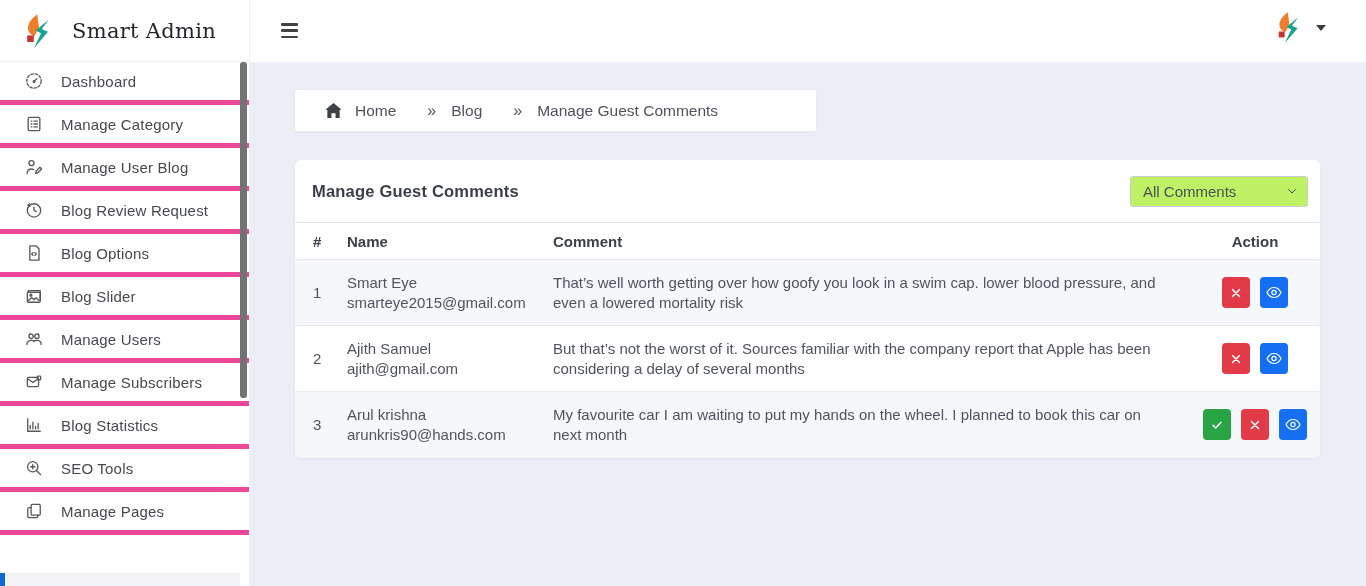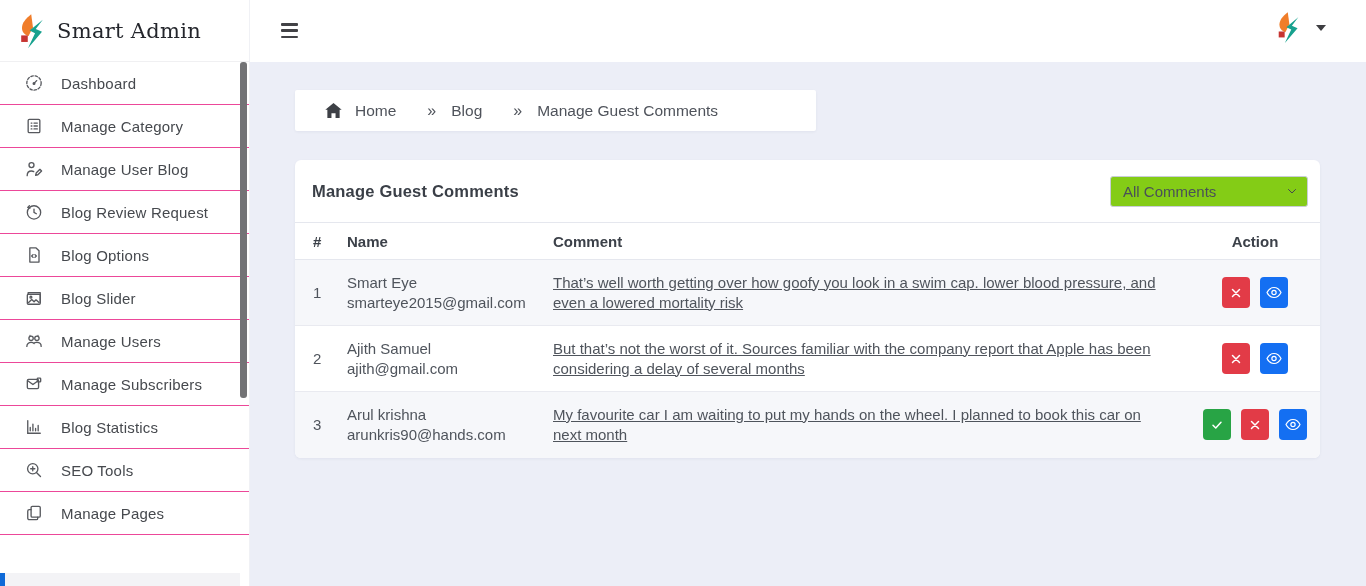--- a/index.html
+++ b/index.html
@@ -10,29 +10,29 @@
     background: #eceef7;
     overflow: hidden;
     color: #45484d;
   }
   
   .sidebar {
     position:absolute; left:0; top:0; width:250px; height:586px;
     background:#fff; z-index:5; border-right:1px solid #f0f1f5;
   }
   .brand {
-    height:62px; display:flex; align-items:center; padding-left:16px; gap:9px;
+    height:62px; display:flex; align-items:center; padding-left:22px; gap:18px;
     border-bottom:1px solid #f0f0f2; cursor:pointer;
   }
   .brand-name {
     font-family:"DejaVu Serif", serif; font-size:21px; color:#24262c; letter-spacing:.3px;
   }
   .menu-item {
     height:43px; display:flex; align-items:center; padding-left:24px; gap:17px;
-    border-bottom:1px solid #ec4899; cursor:pointer; background:#fff;
+    border-bottom:5px solid #ec4899; cursor:pointer; background:#fff;
   }
   .menu-item .mi-icon { width:20px; height:20px; flex:0 0 20px; display:flex; }
   .menu-item .mi-icon svg { width:20px; height:20px; }
   .mi-icon svg { fill:none; stroke:#57595e; stroke-width:1.6; stroke-linecap:round; stroke-linejoin:round; }
   .menu-label { font-size:15px; color:#46494e; font-weight:500; letter-spacing:.2px; }
   .sb-scroll {
     position:absolute; right:2px; top:62px; width:7px; height:336px;
     background:#737375; border-radius:3px; cursor:pointer; z-index:6;
   }
   .sb-partial {
@@ -58,38 +58,38 @@
   .bc-link { cursor:pointer; }
   .bc-sep { margin:0 14px 0 31px; color:#4f535b; font-size:16px; letter-spacing:1px; }
   
   .card {
     position:absolute; left:45px; top:98px; width:1025px; background:#fff;
     border-radius:6px; box-shadow:0 1px 3px rgba(40,50,90,.06); overflow:hidden;
   }
   .card-head { height:62px; display:flex; align-items:center; justify-content:space-between; padding:0 12px 0 17px; }
   .card-title { font-size:16.5px; font-weight:700; color:#3a3f47; letter-spacing:.2px; }
   .select {
-    width:198px; height:31px; background:#84cc16; border:1px solid #c9cdd7; border-radius:3px;
+    width:178px; height:31px; background:#bef264; border:1px solid #c9cdd7; border-radius:3px;
     display:flex; align-items:center; justify-content:space-between; padding:0 9px 0 12px;
     font-size:15px; color:#4a5058; cursor:pointer;
   }
   .select .chev svg { fill:none; stroke:#44474d; stroke-width:2; stroke-linecap:round; stroke-linejoin:round; }
   table { width:100%; border-collapse:collapse; table-layout:fixed; }
   thead th {
     border-top:1px solid #e5e7ee; border-bottom:1px solid #e5e7ee;
     height:37px; font-size:15px; color:#3c4149; font-weight:700; text-align:left;
   }
   th.h-num, td.c-num { padding-left:18px; }
   th.h-action { text-align:center; }
   tbody tr { border-bottom:1px solid #e9eaf0; }
   tbody tr:last-child { border-bottom:none; }
   tbody tr.striped { background:#f6f7fa; }
   tbody td { font-size:15px; color:#4f545c; height:66px; vertical-align:middle; }
   .name-line, .email-line { line-height:20px; }
-  td.c-comment { line-height:20px; padding-right:26px;text-decoration:underline; }
+  td.c-comment { line-height:20px; padding-right:26px; }
   td.c-action { text-align:center; white-space:nowrap; }
   .btn {
     display:inline-flex; width:28px; height:31px; border-radius:4px;
     align-items:center; justify-content:center; border:none; margin:0 3px;
     cursor:pointer; vertical-align:middle;
   }
   .btn svg { fill:none; stroke:#fff; stroke-width:3; stroke-linecap:round; stroke-linejoin:round; }
   .btn-delete  { background:#e23b47; }
   .btn-view    { background:#146ff2; }
   .btn-approve { background:#28a445; }

